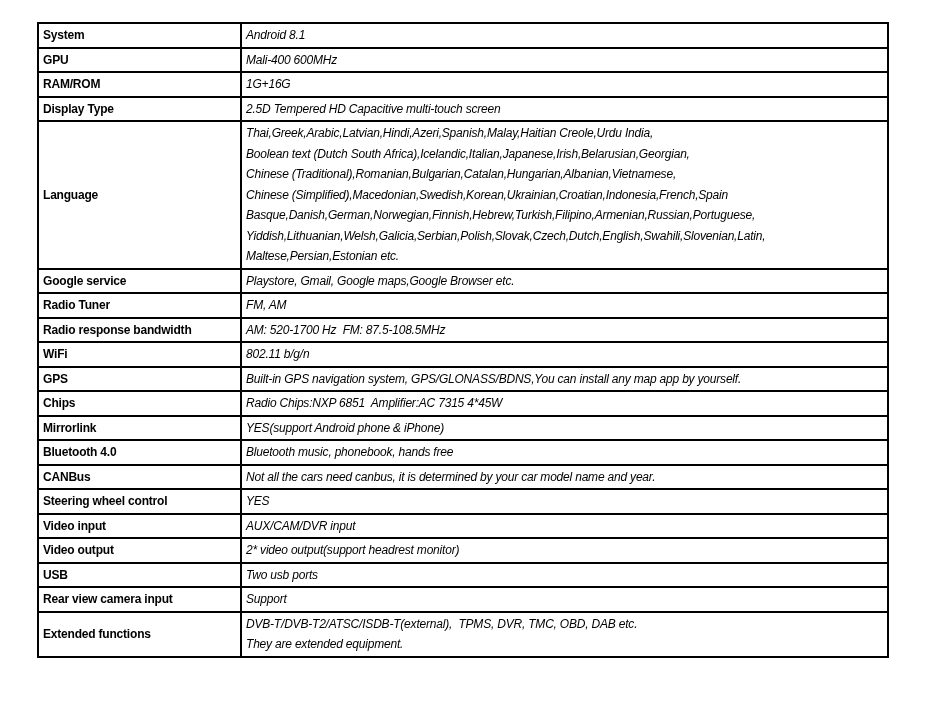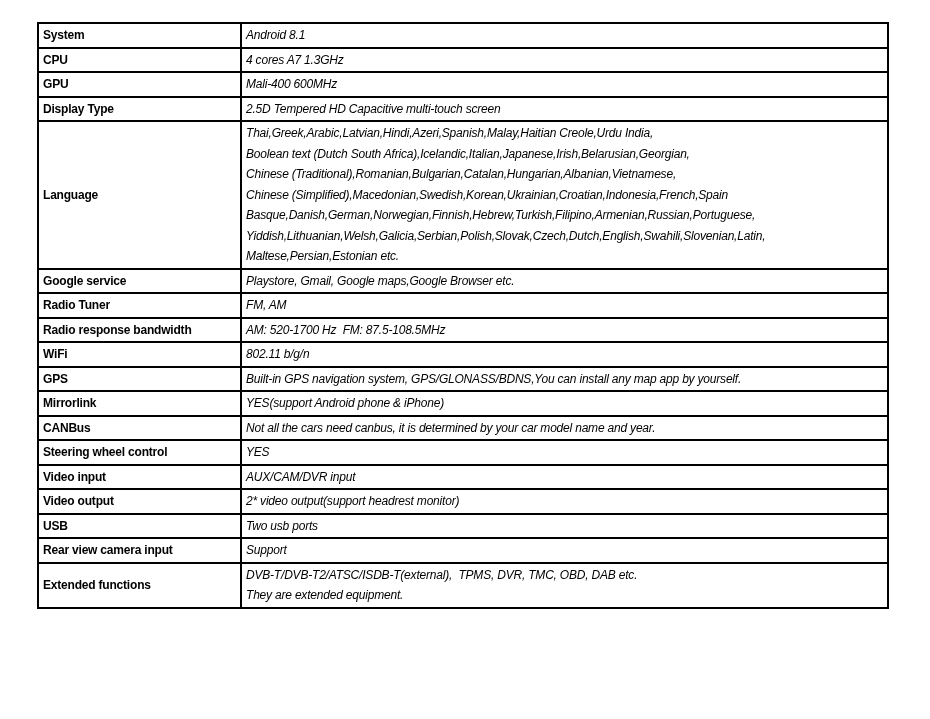--- a/index.html
+++ b/index.html
@@ -52,26 +52,26 @@
 <body>
 
 <div class="page">
   <table class="spec-table">
     <tbody>
         <tr>
           <td class="spec-label">System</td>
           <td class="spec-value"><div class="spec-line">Android 8.1</div></td>
         </tr>
         <tr>
-          <td class="spec-label">CPU</td>
-          <td class="spec-value"><div class="spec-line">4 cores A7 1.3GHz</div></td>
+          <td class="spec-label">GPU</td>
+          <td class="spec-value"><div class="spec-line">Mali-400 600MHz</div></td>
         </tr>
         <tr>
-          <td class="spec-label">GPU</td>
-          <td class="spec-value"><div class="spec-line">Mali-400 600MHz</div></td>
+          <td class="spec-label">RAM/ROM</td>
+          <td class="spec-value"><div class="spec-line">1G+16G</div></td>
         </tr>
         <tr>
           <td class="spec-label">Display Type</td>
           <td class="spec-value"><div class="spec-line">2.5D Tempered HD Capacitive multi-touch screen</div></td>
         </tr>
         <tr>
           <td class="spec-label">Language</td>
           <td class="spec-value"><div class="spec-line">Thai,Greek,Arabic,Latvian,Hindi,Azeri,Spanish,Malay,Haitian Creole,Urdu India,</div><div class="spec-line">Boolean text (Dutch South Africa),Icelandic,Italian,Japanese,Irish,Belarusian,Georgian,</div><div class="spec-line">Chinese (Traditional),Romanian,Bulgarian,Catalan,Hungarian,Albanian,Vietnamese,</div><div class="spec-line">Chinese (Simplified),Macedonian,Swedish,Korean,Ukrainian,Croatian,Indonesia,French,Spain</div><div class="spec-line">Basque,Danish,German,Norwegian,Finnish,Hebrew,Turkish,Filipino,Armenian,Russian,Portuguese,</div><div class="spec-line">Yiddish,Lithuanian,Welsh,Galicia,Serbian,Polish,Slovak,Czech,Dutch,English,Swahili,Slovenian,Latin,</div><div class="spec-line">Maltese,Persian,Estonian etc.</div></td>
         </tr>
         <tr>
@@ -88,22 +88,30 @@
         </tr>
         <tr>
           <td class="spec-label">WiFi</td>
           <td class="spec-value"><div class="spec-line">802.11 b/g/n</div></td>
         </tr>
         <tr>
           <td class="spec-label">GPS</td>
           <td class="spec-value"><div class="spec-line">Built-in GPS navigation system, GPS/GLONASS/BDNS,You can install any map app by yourself.</div></td>
         </tr>
         <tr>
+          <td class="spec-label">Chips</td>
+          <td class="spec-value"><div class="spec-line">Radio Chips:NXP 6851  Amplifier:AC 7315 4*45W</div></td>
+        </tr>
+        <tr>
           <td class="spec-label">Mirrorlink</td>
           <td class="spec-value"><div class="spec-line">YES(support Android phone &amp; iPhone)</div></td>
+        </tr>
+        <tr>
+          <td class="spec-label">Bluetooth 4.0</td>
+          <td class="spec-value"><div class="spec-line">Bluetooth music, phonebook, hands free</div></td>
         </tr>
         <tr>
           <td class="spec-label">CANBus</td>
           <td class="spec-value"><div class="spec-line">Not all the cars need canbus, it is determined by your car model name and year.</div></td>
         </tr>
         <tr>
           <td class="spec-label">Steering wheel control</td>
           <td class="spec-value"><div class="spec-line">YES</div></td>
         </tr>
         <tr>

